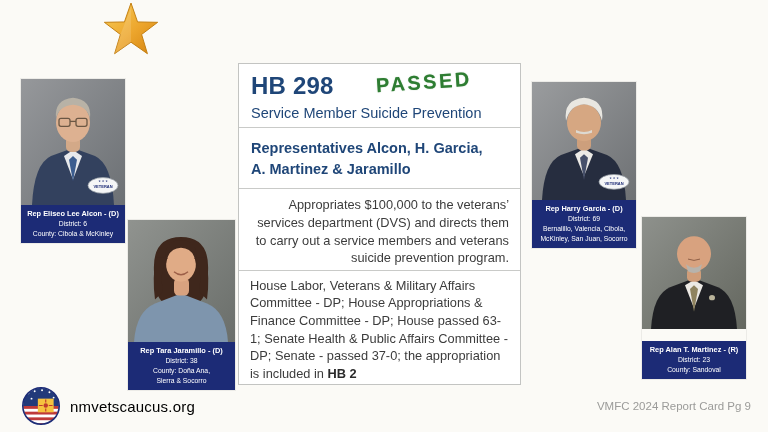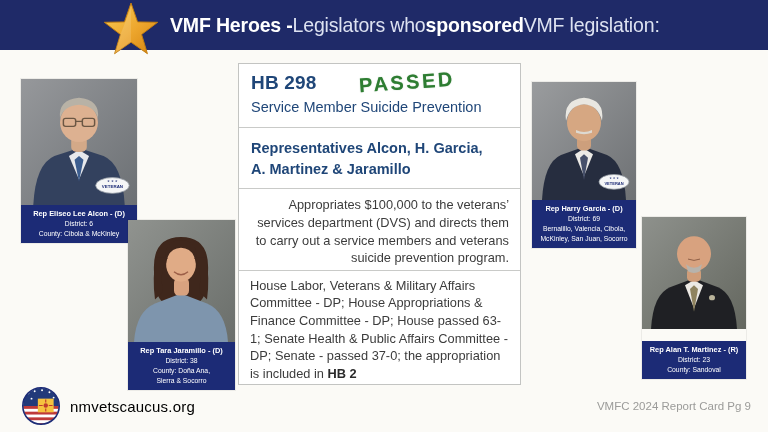--- a/index.html
+++ b/index.html
@@ -13,60 +13,52 @@
   .header-title b{color:#ffffff;font-weight:700;}
   .star-icon{position:absolute;left:102px;top:3px;width:58px;height:56px;z-index:3;}
 
   
   .legislator{position:absolute;display:flex;flex-direction:column;margin:0;box-shadow:0 0 0 1px rgba(0,0,0,.06);}
   .photo{flex:1 1 auto;min-height:0;}
   .photo svg{width:100%;height:100%;display:block;}
   .caption{background:#1c2b76;color:#fff;text-align:center;padding:3px 2px 4px;}
   .cap-name{font-size:7.4px;font-weight:700;line-height:1.5;}
   .cap-line{font-size:6.8px;line-height:1.45;}
-  #leg-alcon{left:21px;top:79px;width:116px;height:164px;}
+  #leg-alcon{left:21px;top:79px;width:104px;height:164px;}
   #leg-jaramillo{left:128px;top:220px;width:107px;height:170px;}
   #leg-garcia{left:532px;top:82px;width:104px;height:166px;}
   #leg-martinez{left:642px;top:217px;width:104px;height:162px;gap:12px;}
 
   
   .bill-card{position:absolute;left:238px;top:63px;width:283px;height:322px;background:#ffffff;
     border:1px solid #c3c4c2;box-sizing:border-box;display:flex;flex-direction:column;}
   .bill-card .sec{box-sizing:border-box;overflow:hidden;}
   .sec1{height:63px;padding:8px 12px 0;}
   .sec2{height:62px;padding:10px 12px;border-top:1px solid #c9cac8;}
   .sec3{height:82px;padding:7px 11px;border-top:1px solid #c9cac8;text-align:right;}
   .sec4{height:115px;padding:6px 11px;border-top:1px solid #c9cac8;}
   .bill-row{display:flex;align-items:flex-start;}
-  .bill-no{font-size:19px;font-weight:700;color:#1f4678;letter-spacing:.2px;}
+  .bill-no{font-size:24px;font-weight:700;color:#1f4678;letter-spacing:.2px;}
   .stamp{margin-left:42px;margin-top:-1px;font-size:20px;font-weight:800;color:#2e7d32;
     letter-spacing:2.5px;transform:rotate(-4deg);text-shadow:0 0 1px rgba(46,125,50,.5);}
   .bill-title{margin-top:5px;font-size:14.5px;font-weight:400;color:#1f4678;}
   .sponsors{font-size:14.5px;font-weight:700;color:#1f4678;line-height:1.5;}
   .body-text{font-size:12.8px;color:#3c3c3c;line-height:1.38;}
   .body-text b{color:#2b2b2b;margin-top:17px;}
 
   
   .org-logo{position:absolute;left:21px;top:386px;width:40px;height:40px;}
   .website{position:absolute;left:70px;top:398px;font-size:15px;color:#000000;letter-spacing:.2px;}
   .page-label{position:absolute;right:17px;top:400px;font-size:11.5px;color:#9b9b99;}
 </style>
 </head>
 <body>
 
 <div class="slide">
 
-  <div class="header-bar">
-    <div class="header-title">
-        <b>VMF Heroes - </b>
-        <span>Legislators who </span>
-        <b>sponsored</b>
-        <span> VMF legislation:</span>
-      </div>
-  </div>
   <svg class="star-icon" viewBox="0 0 58 58">
     <defs>
       <linearGradient id="starG" x1="0" y1="0" x2="1" y2="1">
         <stop offset="0" stop-color="#f7ce5a"></stop>
           <stop offset=".55" stop-color="#eda62d"></stop>
           <stop offset="1" stop-color="#d3820f"></stop>
       </linearGradient>
     </defs>
     <polygon points="29,0 35.8,19.6 56.6,20 40,32.6 46,52.5 29,40.6 12,52.5 18,32.6 1.4,20 22.2,19.6" fill="url(#starG)" stroke="#c27d10" stroke-width="1"></polygon>
     <polygon points="29,5 29,40.6 12,52.5 18,32.6" fill="#ffffff" opacity=".14"></polygon>

